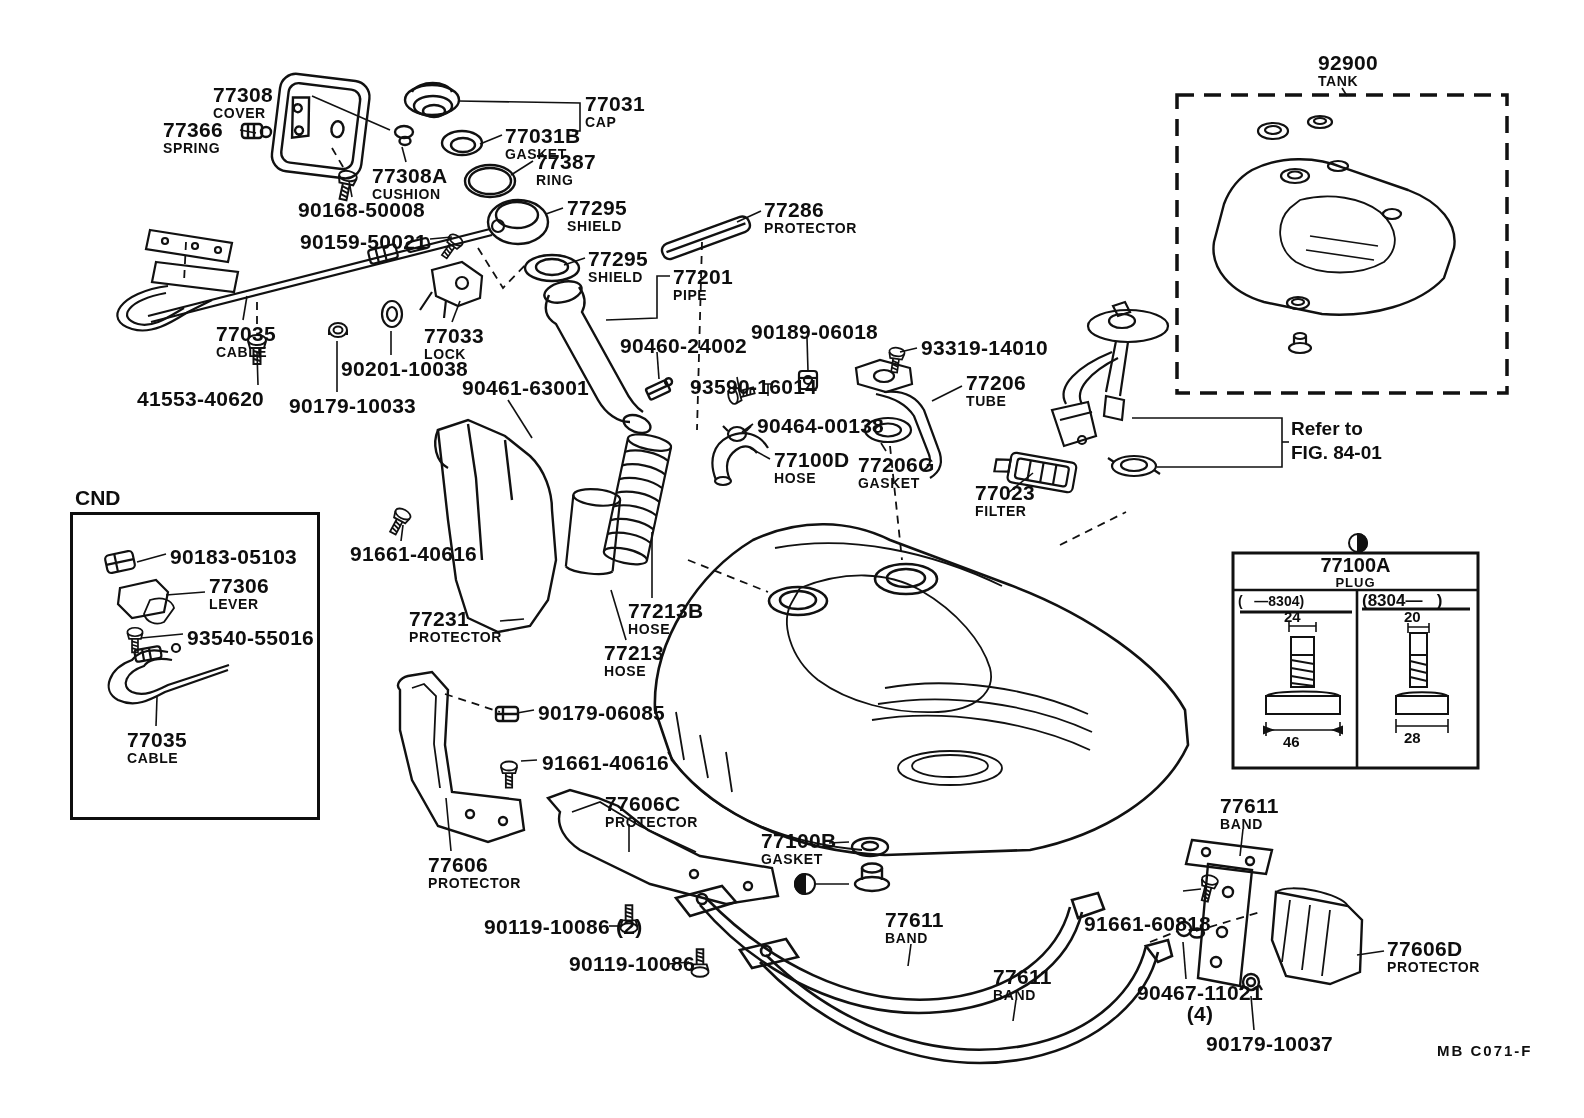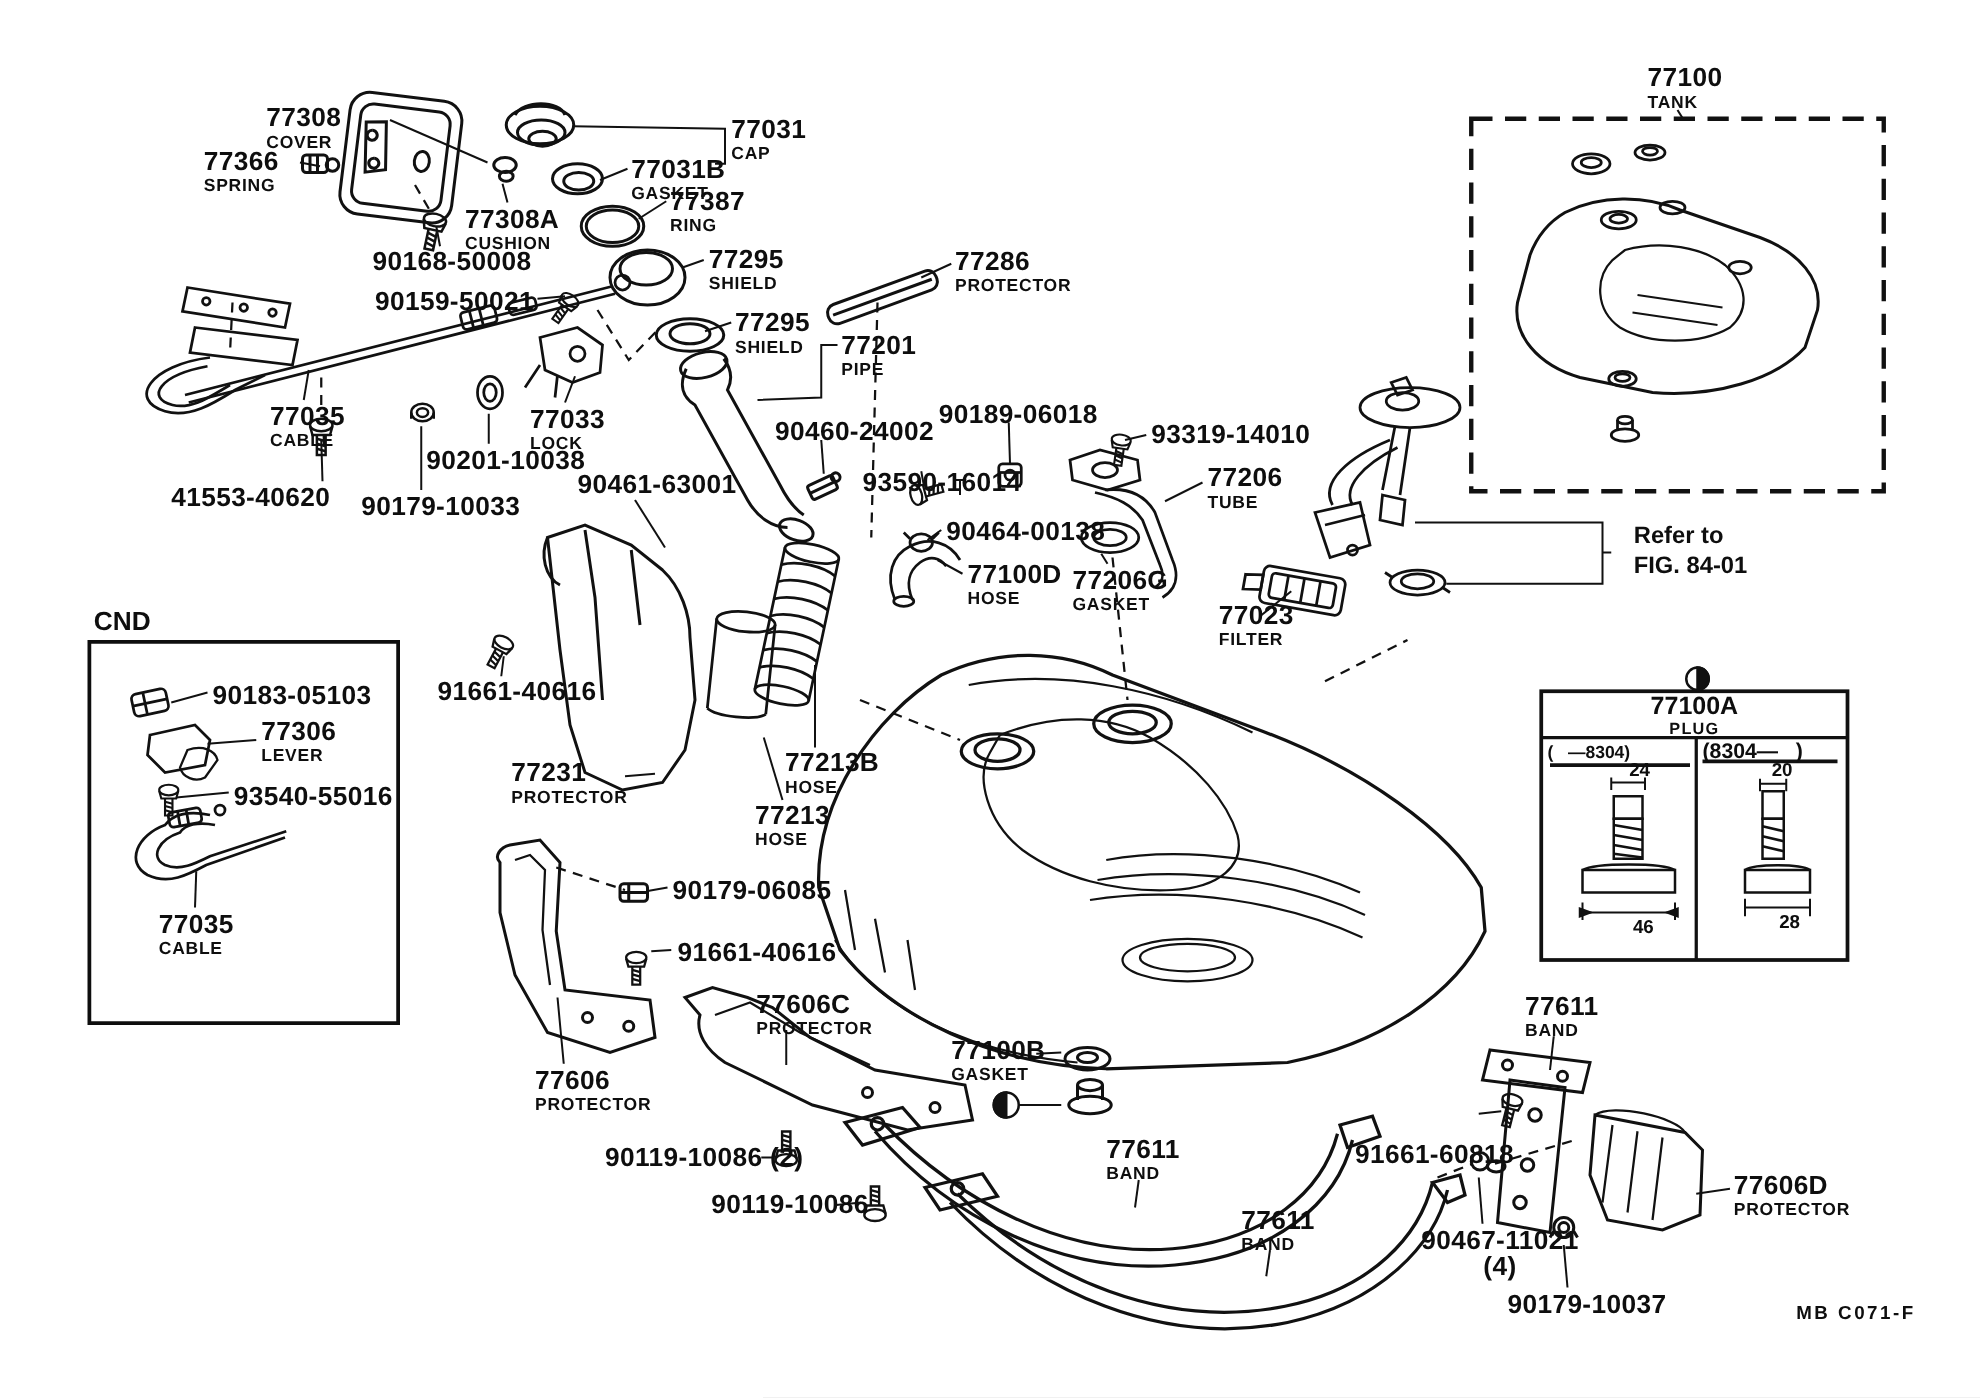--- a/index.html
+++ b/index.html
@@ -9,29 +9,29 @@
   }
   svg.art { position:absolute; left:0; top:0; z-index:1; }
   .lbl { position:absolute; z-index:3; font-weight:bold; white-space:nowrap; }
   .lbl .num { font-size:21px; line-height:1.0; letter-spacing:0.3px; }
   .lbl .nam { font-size:14px; line-height:1.1; margin-top:1px; letter-spacing:0.6px; }
   .lbl .qty { text-align:center; }
   .cnd-box { position:absolute; left:70px; top:512px; width:244px; height:302px;
              border:3px solid #0e0e0e; z-index:2; }
   .cnd-lab { position:absolute; left:75px; top:486px; font-size:21px; font-weight:bold; z-index:3; }
   .refer { position:absolute; left:1291px; top:417px; font-size:19px; font-weight:bold;
-           line-height:1.25; z-index:3;margin-left:16px; }
+           line-height:1.25; z-index:3; }
   .figcode { position:absolute; left:1437px; top:1042px; font-size:15px; font-weight:bold;
              letter-spacing:2px; z-index:3; }
   .tbl-txt { position:absolute; z-index:3; font-weight:bold; white-space:pre; }
   .tbl-title { left:1233px; top:554px; width:245px; text-align:center; font-size:20px; }
   .tbl-sub   { left:1233px; top:575px; width:245px; text-align:center; font-size:13px; letter-spacing:1px;}
   .tbl-lrange{ left:1238px; top:593px; width:114px; font-size:14px; }
   .tbl-rrange{ left:1362px; top:591px; width:108px; font-size:17px; }
-  .dim { font-size:15px; text-align:right; }
+  .dim { font-size:15px; text-align:left; }
 </style>
 </head>
 <body>
 
 <div class="stage">
 
 <svg class="art" width="1584" height="1118" viewBox="0 0 1584 1118">
   <defs>
     <g id="bolt" fill="none" stroke="#111" stroke-width="2">
       <ellipse cx="0" cy="0" rx="9" ry="5"></ellipse>
@@ -600,17 +600,17 @@
       <div class="nam">PROTECTOR</div>
     </div>
 <div class="lbl" style="left:1137px;top:982px">
       <div class="num">90467-11021</div>
       <div class="num qty">(4)</div>
     </div>
 <div class="lbl" style="left:1206px;top:1033px">
       <div class="num">90179-10037</div>
     </div>
 <div class="lbl" style="left:1318px;top:52px">
-      <div class="num">77100</div>
+      <div class="num">92900</div>
       <div class="nam">TANK</div>
     </div>
 
 </div>
 
 </body></html>

